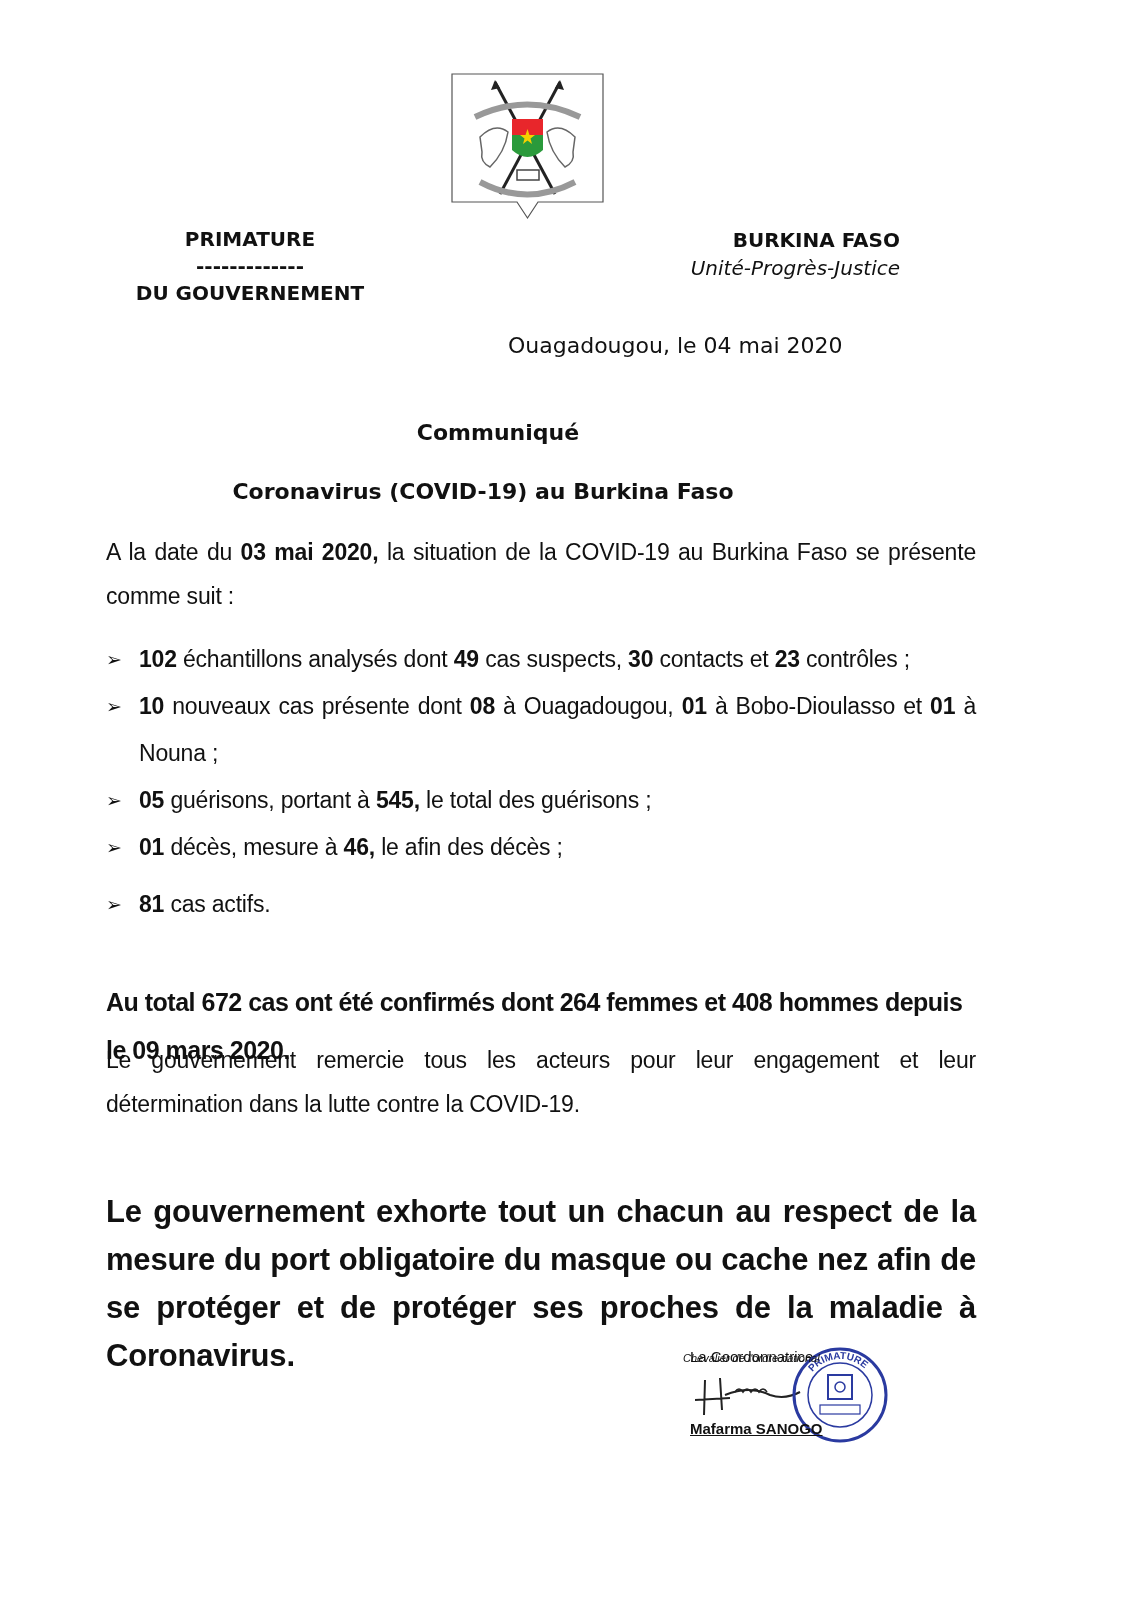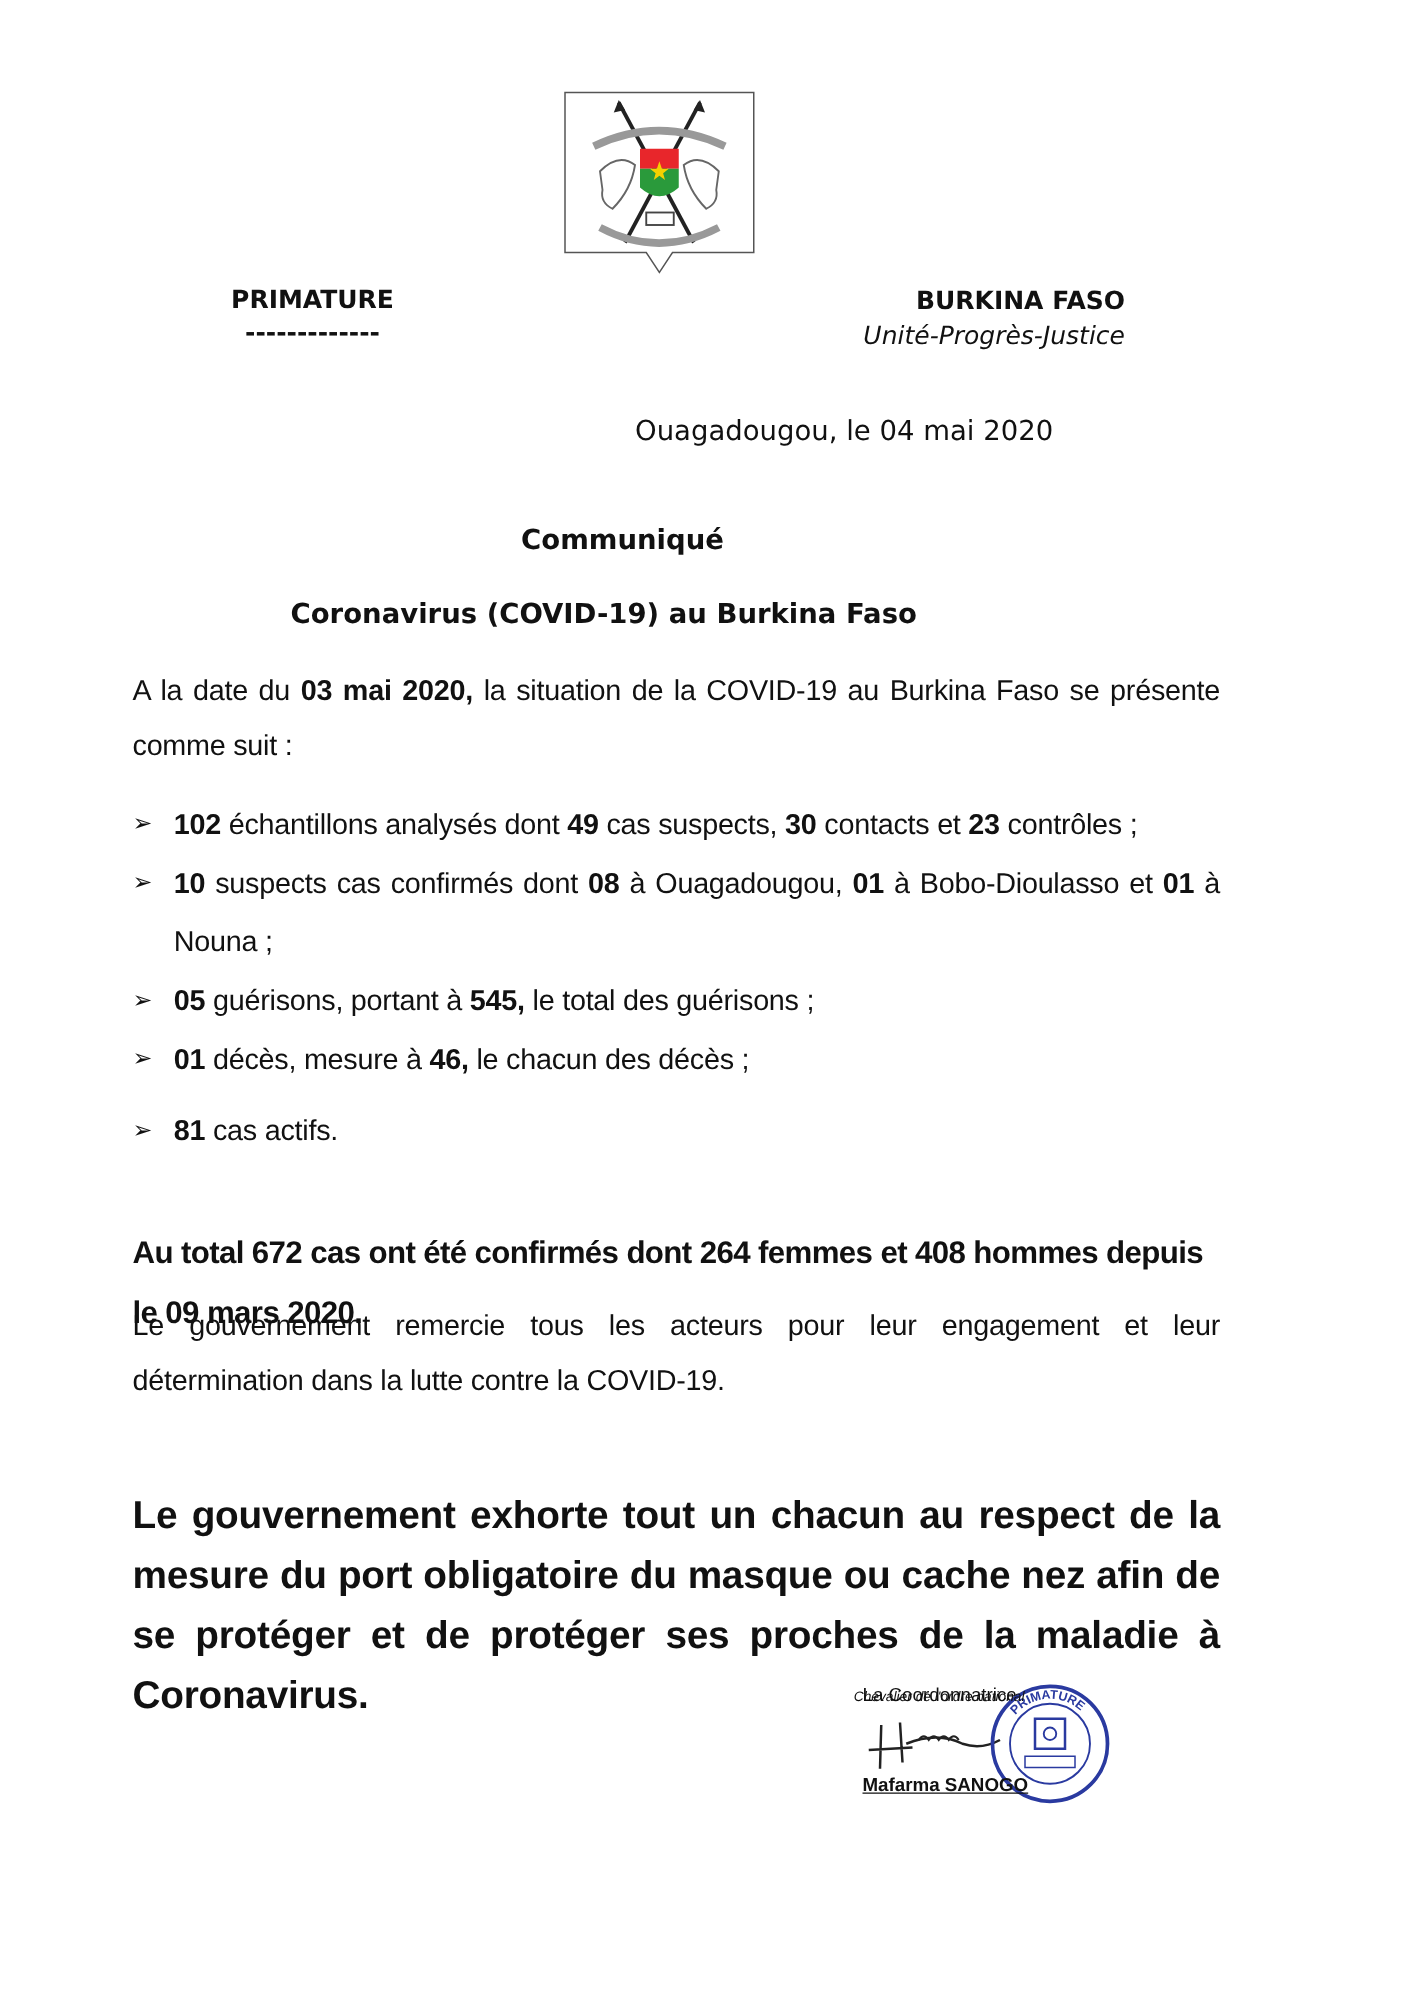--- a/index.html
+++ b/index.html
@@ -48,20 +48,21 @@
     <polygon points="77.5,57 79.5,63 85,63 80.5,66.5 82,72 77.5,68.5 73,72 74.5,66.5 70,63 75.5,63" fill="#f5d100"></polygon>
     <path d="M30 65 Q45 50 58 60 Q55 80 40 95 Q30 90 32 80 Z" fill="none" stroke="#666" stroke-width="1.5"></path>
     <path d="M125 65 Q110 50 97 60 Q100 80 115 95 Q125 90 123 80 Z" fill="none" stroke="#666" stroke-width="1.5"></path>
     <rect x="67" y="98" width="22" height="10" fill="none" stroke="#444" stroke-width="1.5"></rect>
   </svg>
 </div>
 
 <div class="abs hdr-left">
   <div>PRIMATURE</div>
   <div>-------------</div>
+  <div>DU GOUVERNEMENT</div>
 </div>
 
 <div class="abs hdr-right">
   <div class="country">BURKINA FASO</div>
   <div class="motto">Unité-Progrès-Justice</div>
 </div>
 
 <div class="abs date-line">Ouagadougou, le 04 mai 2020</div>
 
 <div class="abs comm-title">Communiqué</div>
@@ -71,29 +72,29 @@
   <span>A la date du </span><b>03 mai 2020,</b><span> la situation de la COVID-19 au Burkina Faso se présente comme suit :</span>
 </div>
 
 <ul class="abs body bullets">
   <li>
     <span class="arrow">➢</span>
     <b>102</b><span> échantillons analysés dont </span><b>49</b><span> cas suspects, </span><b>30</b><span> contacts et </span><b>23</b><span> contrôles ;</span>
   </li>
   <li>
     <span class="arrow">➢</span>
-    <b>10</b><span> suspects cas confirmés dont </span><b>08</b><span> à Ouagadougou, </span><b>01</b><span> à Bobo-Dioulasso et </span><b>01</b><span> à Nouna ;</span>
+    <b>10</b><span> nouveaux cas présente dont </span><b>08</b><span> à Ouagadougou, </span><b>01</b><span> à Bobo-Dioulasso et </span><b>01</b><span> à Nouna ;</span>
   </li>
   <li>
     <span class="arrow">➢</span>
     <b>05</b><span> guérisons, portant à </span><b>545,</b><span> le total des guérisons ;</span>
   </li>
   <li>
     <span class="arrow">➢</span>
-    <b>01</b><span> décès, mesure à </span><b>46,</b><span> le chacun des décès ;</span>
+    <b>01</b><span> décès, mesure à </span><b>46,</b><span> le afin des décès ;</span>
   </li>
   <li class="gap">
     <span class="arrow">➢</span>
     <b>81</b><span> cas actifs.</span>
   </li>
 </ul>
 
 <div class="abs body total">Au total 672 cas ont été confirmés dont 264 femmes et 408 hommes depuis le 09 mars 2020.</div>
 
 <div class="abs body para thanks">Le gouvernement remercie tous les acteurs pour leur engagement et leur détermination dans la lutte contre la COVID-19.</div>

